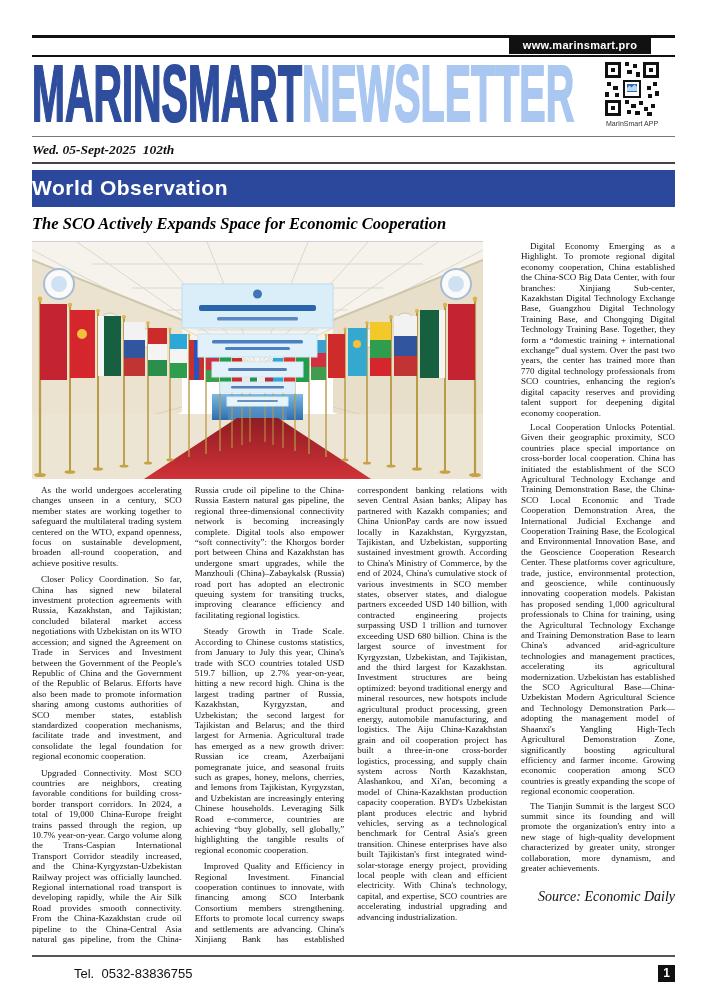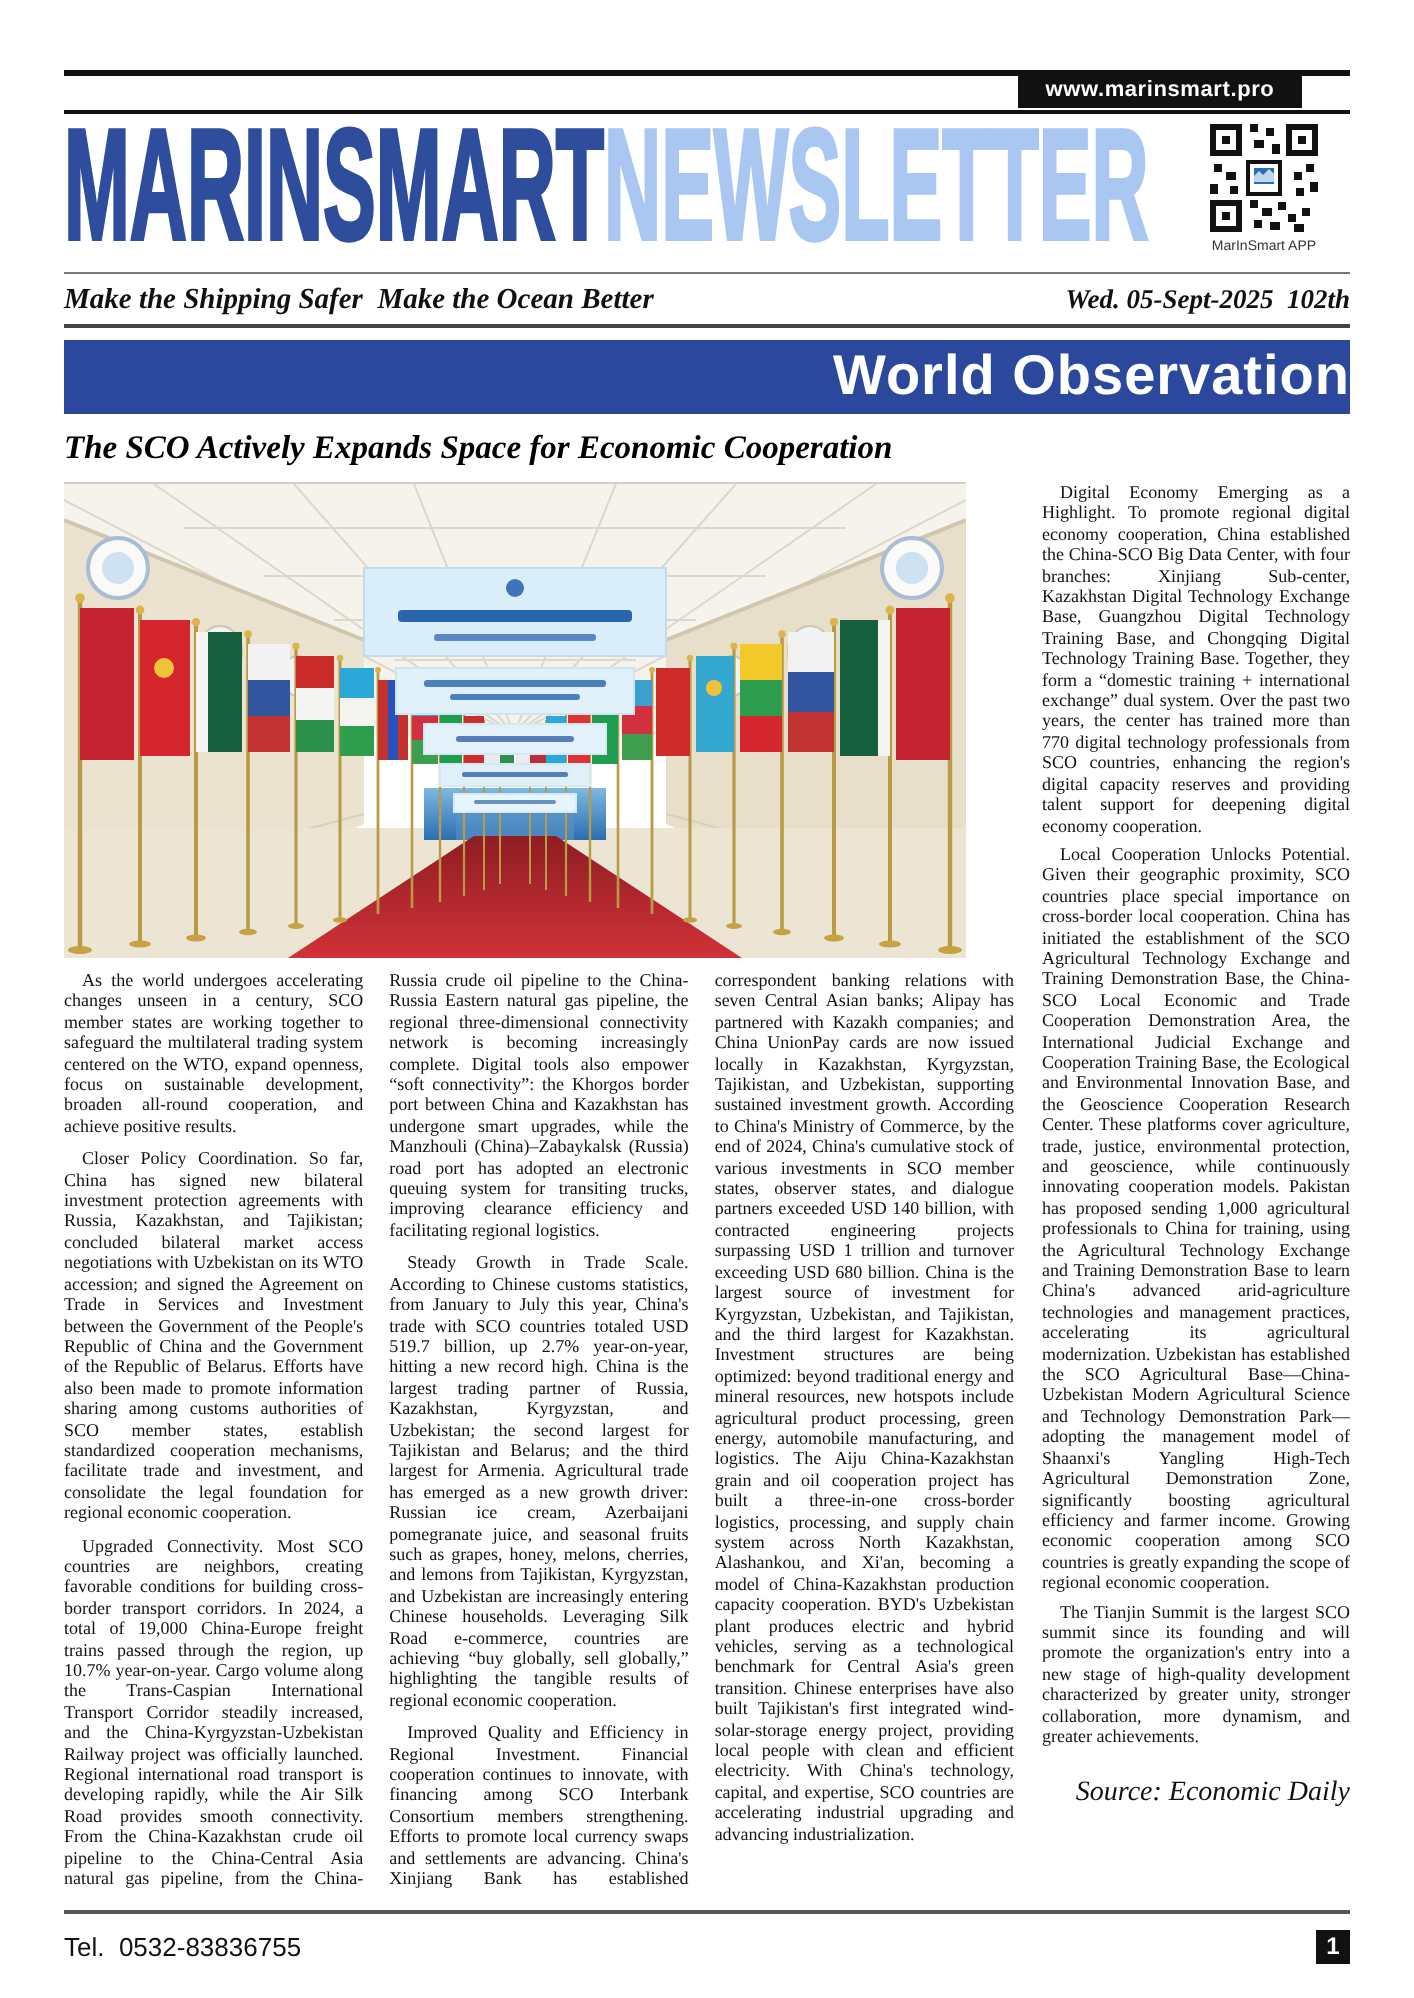--- a/index.html
+++ b/index.html
@@ -23,41 +23,41 @@
   .qr-caption{margin-top:2px;font-family:"Liberation Sans",sans-serif;font-size:7px;color:#333;}
   
   .rule-mid{position:absolute;left:32px;right:32px;top:136px;height:1px;background:#777;}
   .tagline-row{position:absolute;left:32px;right:32px;top:140px;height:20px;
                display:flex;justify-content:space-between;align-items:center;}
   .tagline{font-style:italic;font-weight:bold;font-size:14.5px;white-space:pre;}
   .issue-date{font-style:italic;font-weight:bold;font-size:13.5px;white-space:pre;}
   .rule-mid2{position:absolute;left:32px;right:32px;top:162px;height:2px;background:#444;}
   
   .section-banner{position:absolute;left:32px;right:32px;top:170px;height:37px;background:#2b489c;
-                  color:#fff;font-family:"Liberation Sans",sans-serif;font-weight:bold;font-size:28px;
-                  text-align:right;line-height:36px;letter-spacing:.5px;}
+                  color:#fff;font-family:"Liberation Sans",sans-serif;font-weight:bold;font-size:21px;
+                  text-align:left;line-height:36px;letter-spacing:.5px;}
   .article-title{position:absolute;left:32px;right:32px;top:214px;text-align:left;
                  font-style:italic;font-weight:bold;font-size:16.5px;color:#000;}
   
   .article-body{position:absolute;left:32px;top:241px;width:643px;display:flex;gap:14px;}
   .left-zone{width:475px;flex:none;}
   .photo{display:block;width:451px;height:237px;border-top:1px solid #cfcfcf;}
   .cols{margin-top:6px;height:466px;column-count:3;column-gap:13px;column-fill:auto;
         font-size:9px;line-height:10.4px;text-align:justify;}
   .cols p,.right-col p{margin:0;text-indent:9px;}
   .cols p + p{margin-top:6px;}
   .right-col{width:154px;flex:none;font-size:9px;line-height:10.4px;text-align:justify;}
   .right-col p + p{margin-top:4px;}
   .source-credit{margin-top:19px;text-align:right;font-style:italic;font-size:14px;}
   
   .footer-rule{position:absolute;left:32px;right:32px;top:955px;height:2px;background:#555;}
   .footer-row{position:absolute;left:32px;right:32px;top:963px;height:20px;display:flex;
               align-items:center;font-family:"Liberation Sans",sans-serif;font-size:13px;color:#111;}
   .footer-address{white-space:pre;}
-  .footer-tel{white-space:pre;}
+  .footer-tel{white-space:pre;margin-left:42px;}
   .page-badge{margin-left:auto;width:17px;height:17px;background:#111;color:#fff;
               font-weight:bold;font-size:12px;text-align:center;line-height:17px;}
 </style>
 </head>
 <body>
 
 <div class="page">
 
   <div class="rule-thick"></div>
   <div class="rule-thin-a"></div>
@@ -111,21 +111,20 @@
           <rect x="24" y="24" width="10" height="8" fill="#2e6db5"></rect>
           <path d="M24 28 l2.5-2.5 2 2 3-3 2.5 2.5 v4 h-10 z" fill="#bcd7ef"></path>
         </g>
       </svg>
       <div class="qr-caption">MarInSmart APP</div>
     </div>
   </div>
 
   <div class="rule-mid"></div>
   <div class="tagline-row">
-    <div class="tagline">Make the Shipping Safer  Make the Ocean Better</div>
     <div class="issue-date">Wed. 05-Sept-2025  102th</div>
   </div>
   <div class="rule-mid2"></div>
 
   <div class="section-banner">World Observation</div>
 
   <div class="article-title">The SCO Actively Expands Space for Economic Cooperation</div>
 
   <div class="article-body">
     <div class="left-zone">

